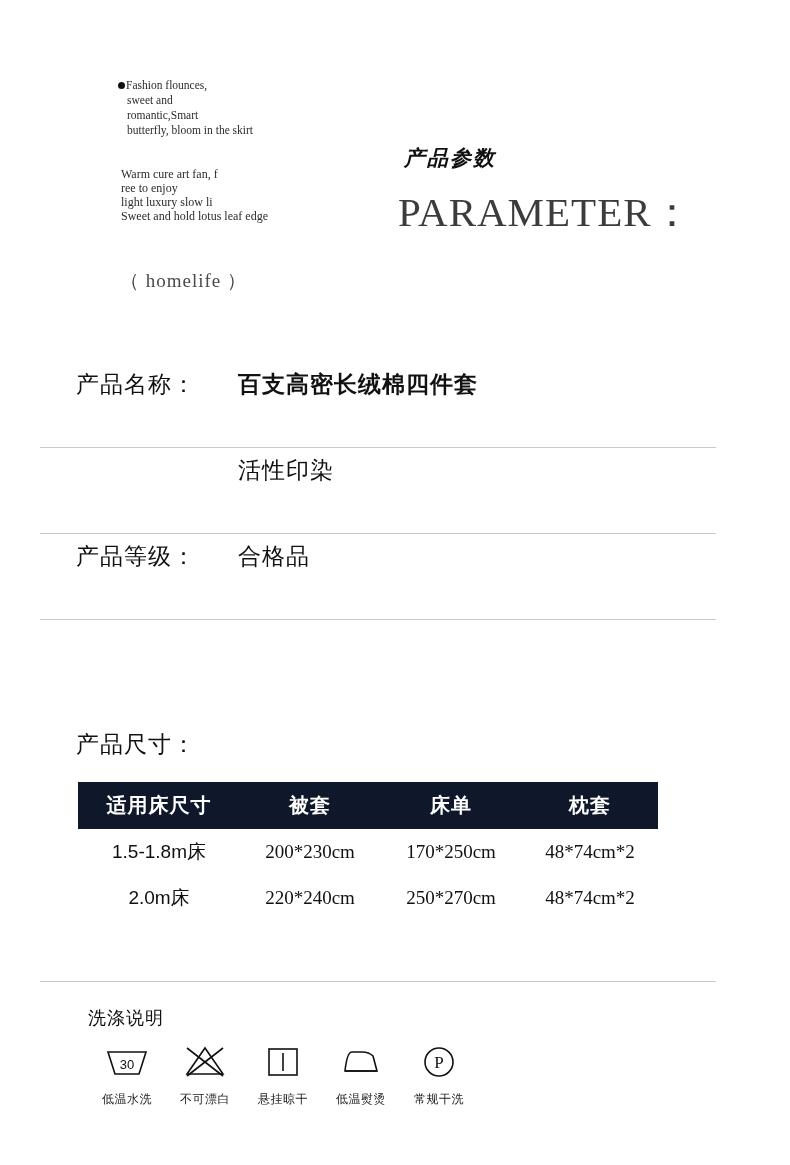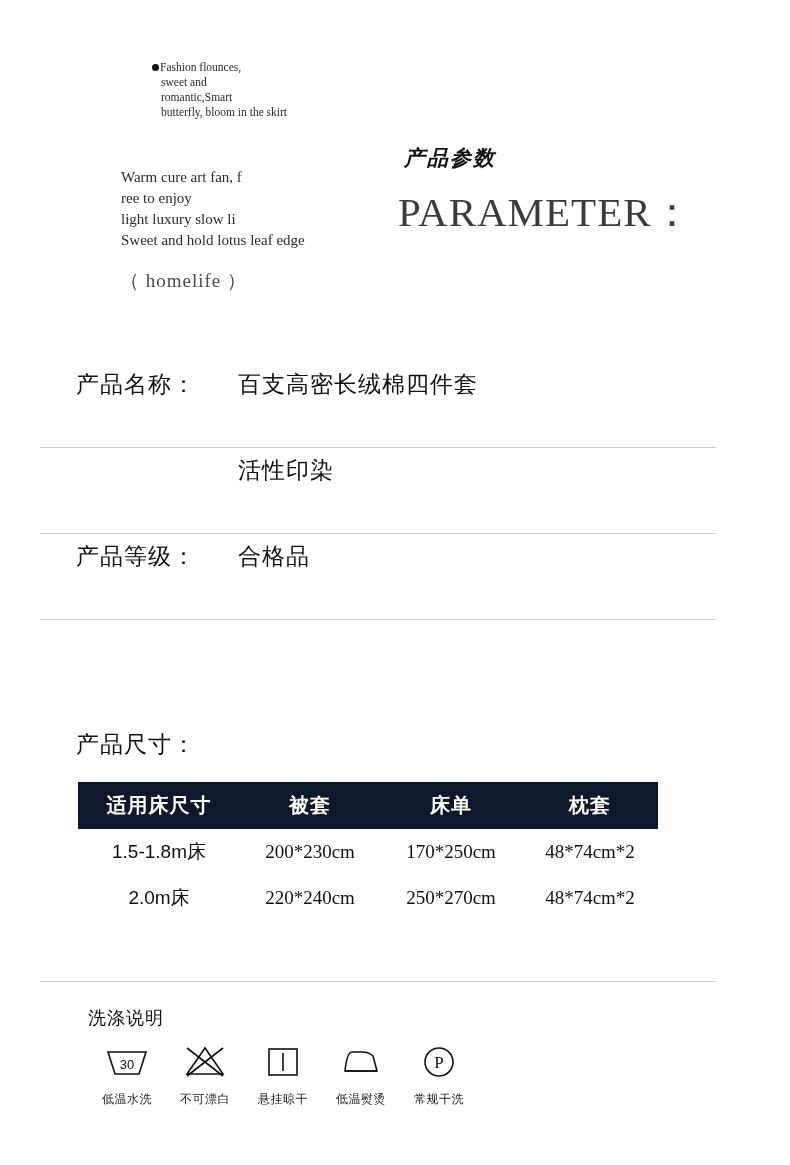--- a/index.html
+++ b/index.html
@@ -13,23 +13,22 @@
     position: relative;
     font-family: "Liberation Serif", serif;
     color: #1a1a1a;
     overflow: hidden;
   }
 
   
   .deco-block {
     position: absolute;
     left: 118px;
-    top: 60px;
+    top: 78px;
     width: 250px;
-    margin-left: 34px;
   }
   .deco-line1 {
     font-family: "Liberation Serif", serif;
     font-size: 11.5px;
     line-height: 15px;
     color: #2b2b2b;
     margin: 0;
     padding-left: 9px;
     text-indent: -9px;
   }
@@ -46,22 +45,22 @@
   }
   .deco-sub {
     padding-left: 9px;
     display: block;
   }
   .deco-block2 {
     position: absolute;
     left: 121px;
     top: 167px;
     width: 260px;
-    font-size: 15px;
-    line-height: 21px;
+    font-size: 12px;
+    line-height: 14px;
     color: #2b2b2b;
   }
   .homelife {
     position: absolute;
     left: 120px;
     top: 268px;
     font-size: 19px;
     color: #4a4a4a;
     letter-spacing: 1px;
     font-family: "Liberation Serif", serif;
@@ -226,21 +225,21 @@
 </div>
 
 <div class="homelife">（ homelife ）</div>
 
 <div class="heading-cn">产品参数</div>
 <div class="heading-en">PARAMETER：</div>
 
 <div class="spec-list">
   <div class="spec-row">
     <div class="spec-label">产品名称：</div>
-    <div class="spec-value" style="left:198px;">百支高密长绒棉四件套</div>
+    <div class="spec-value" style="left:198px;font-weight:bold;">百支高密长绒棉四件套</div>
   </div>
   <div class="spec-row">
     <div class="spec-value" style="left:198px;">活性印染</div>
   </div>
   <div class="spec-row">
     <div class="spec-label">产品等级：</div>
     <div class="spec-value" style="left:198px;">合格品</div>
   </div>
 </div>
 

